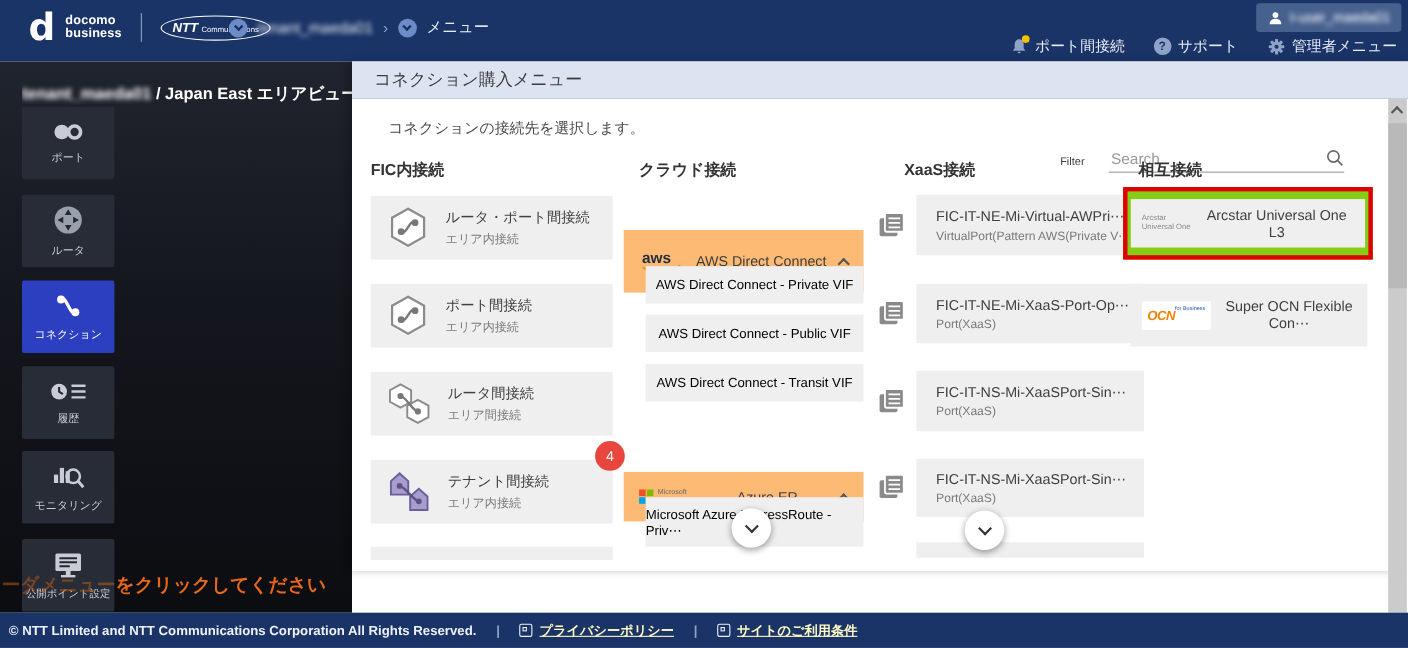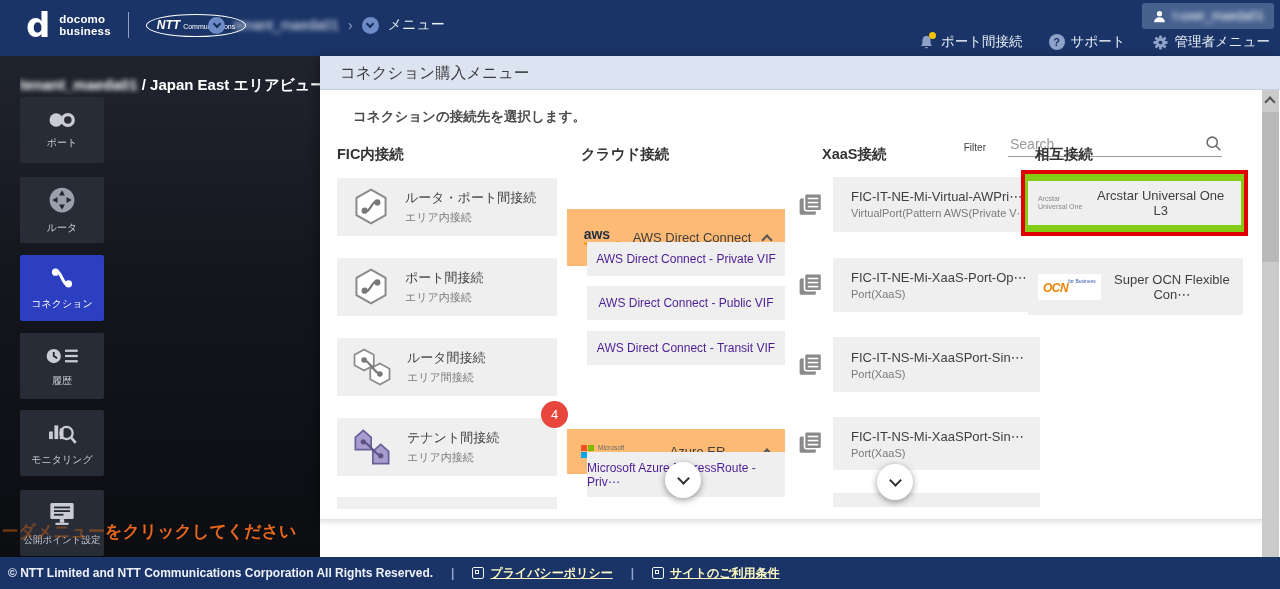--- a/index.html
+++ b/index.html
@@ -34,34 +34,34 @@
   .tile .lbl { font-size:10px; white-space:nowrap; }
   .tile.sel { background:#2b3fc0; color:#fff; }
   .hint { position:absolute; left:-16px; top:464px; font-size:17px; font-weight:bold; white-space:nowrap; z-index:5; }
   .hint .dim { color:#b65a16; opacity:.55; }
   .hint .lit { color:#e8671c; }
 
   
   .panel { position:absolute; left:320px; top:56px; width:960px; height:463px; background:#fff; box-shadow:-4px 0 8px rgba(0,0,0,.25); }
   .panel-head { position:absolute; left:0; top:0; width:960px; height:34px; background:#dde4f1; border-bottom:1px solid #c7cfe2; }
   .panel-head h1 { font-size:15.5px; font-weight:normal; color:#3c3c3c; line-height:34px; padding-left:20px; }
-  .panel-sub { position:absolute; left:33px; top:52px; font-size:13.5px; color:#4a4a4a;font-weight:bold; }
+  .panel-sub { position:absolute; left:33px; top:52px; font-size:13.5px; color:#4a4a4a; }
   .filter-area { position:absolute; right:58px; top:46px; display:flex; align-items:flex-end; gap:22px; }
   .filter-lbl { font-size:10px; color:#3c3c3c; padding-bottom:4px;margin-top:40px; }
   .search-box { position:relative; width:214px; border-bottom:1px solid #9a9a9a; }
   .search-box input { width:100%; border:0; outline:none; font-size:14px; color:#333; padding:2px 24px 4px 2px; background:transparent; font-family:inherit; }
   .search-box input::placeholder { color:#9a9a9a; }
   .search-ico { position:absolute; right:0; bottom:4px; }
   .col-head { position:absolute; font-size:14.5px; font-weight:bold; color:#333; top:89px; }
   .card { position:absolute; background:#efefef; display:flex; align-items:center; cursor:pointer; }
   .card .txt { display:flex; flex-direction:column; gap:3px; }
   .card .t { font-size:13px; color:#3f3f3f; }
   .card .s { font-size:11px; color:#7a7a7a; }
   .hexico { margin:0 14px 0 14px; flex:0 0 auto; }
-  .ccard { position:absolute; background:#efefef; display:flex; align-items:center; justify-content:center; font-size:12px; color:#4c1d95; cursor:pointer; }
+  .ccard { position:absolute; background:#efefef; display:flex; align-items:center; justify-content:center; font-size:12px; color:#000000; cursor:pointer; }
   .gcard { position:absolute; background:#fdba74; display:flex; align-items:center; padding:0 14px; cursor:pointer;margin-top:31px; }
   .gcard .gt { flex:1; text-align:center; font-size:13px; color:#3f3f3f; }
   .chev { width:8px; height:8px; border-left:2px solid #555; border-bottom:2px solid #555; display:inline-block; }
   .chev.up { transform:rotate(135deg); margin-top:4px; }
   .xico { position:absolute; width:26px; height:26px; }
   .hl-border { position:absolute; border:4px solid #e10000; background:#84cc16; }
   .logo-arc { font-size:7px; color:#8a8a8a; line-height:1.15; margin-right:8px; white-space:nowrap; }
   .logo-ocn { background:#fff; padding:4px 5px; margin-right:10px; white-space:nowrap; }
   .logo-ocn b { color:#f08300; font-style:italic; font-size:12px; letter-spacing:-.5px; }
   .logo-ocn span { color:#2b57a7; font-size:5px; vertical-align:top; }

